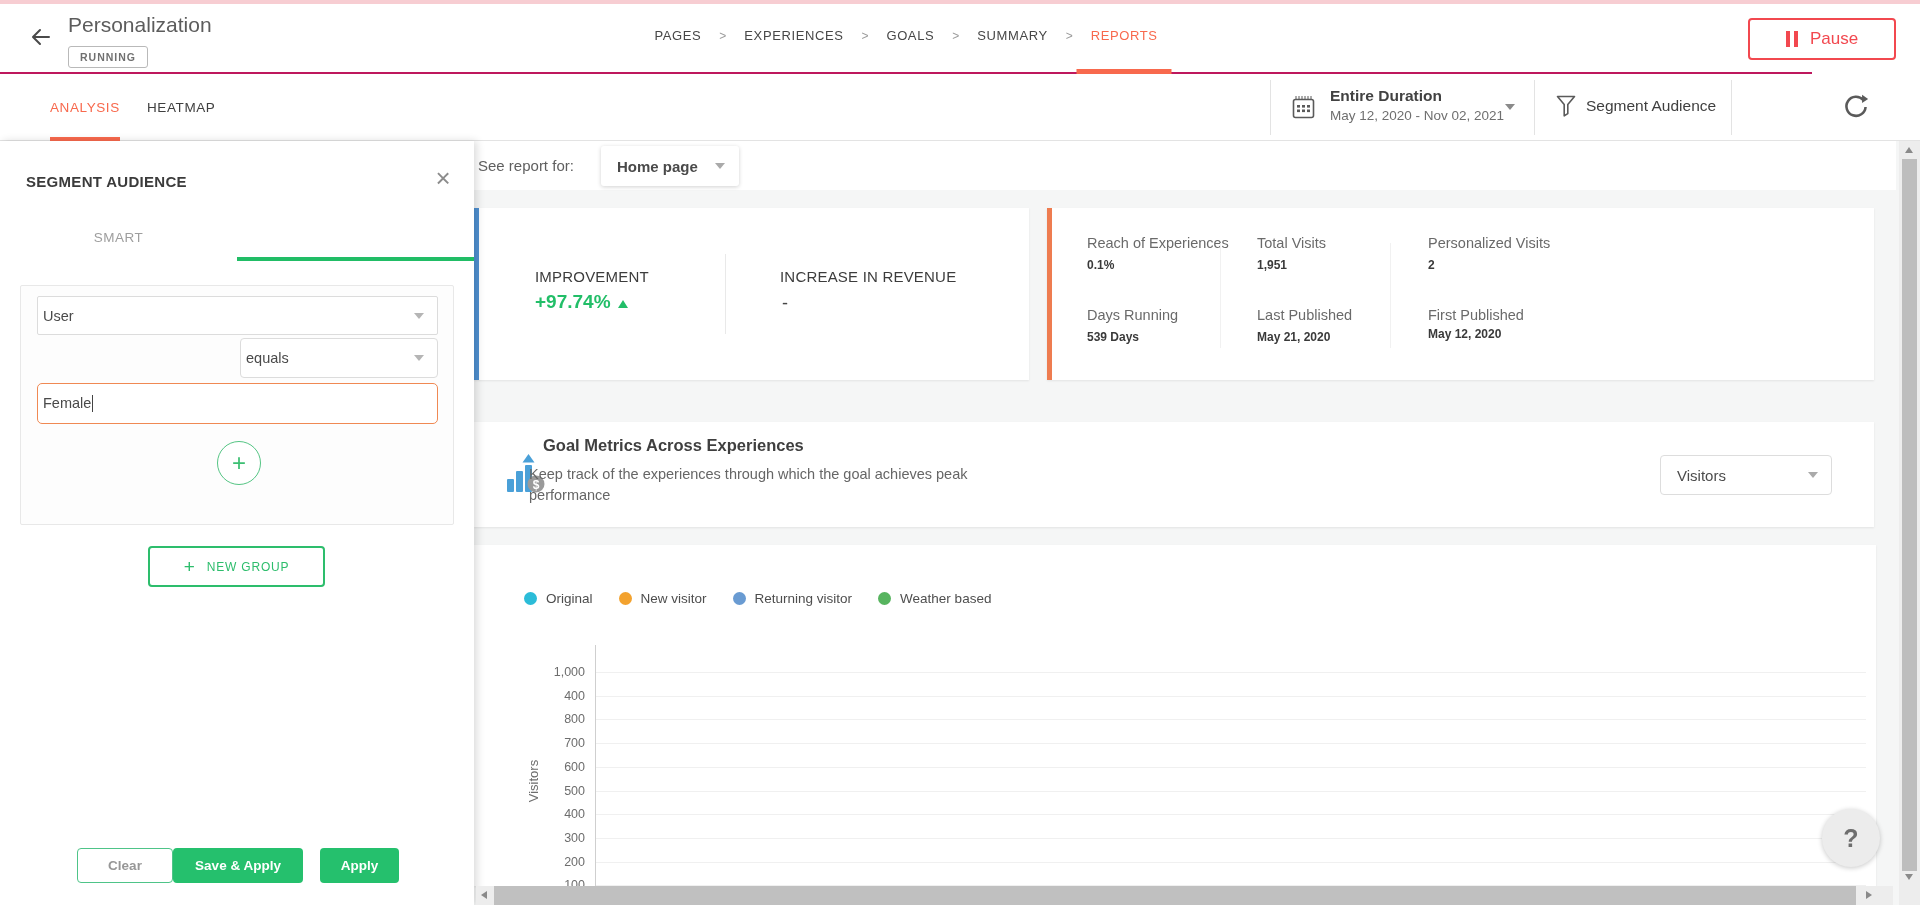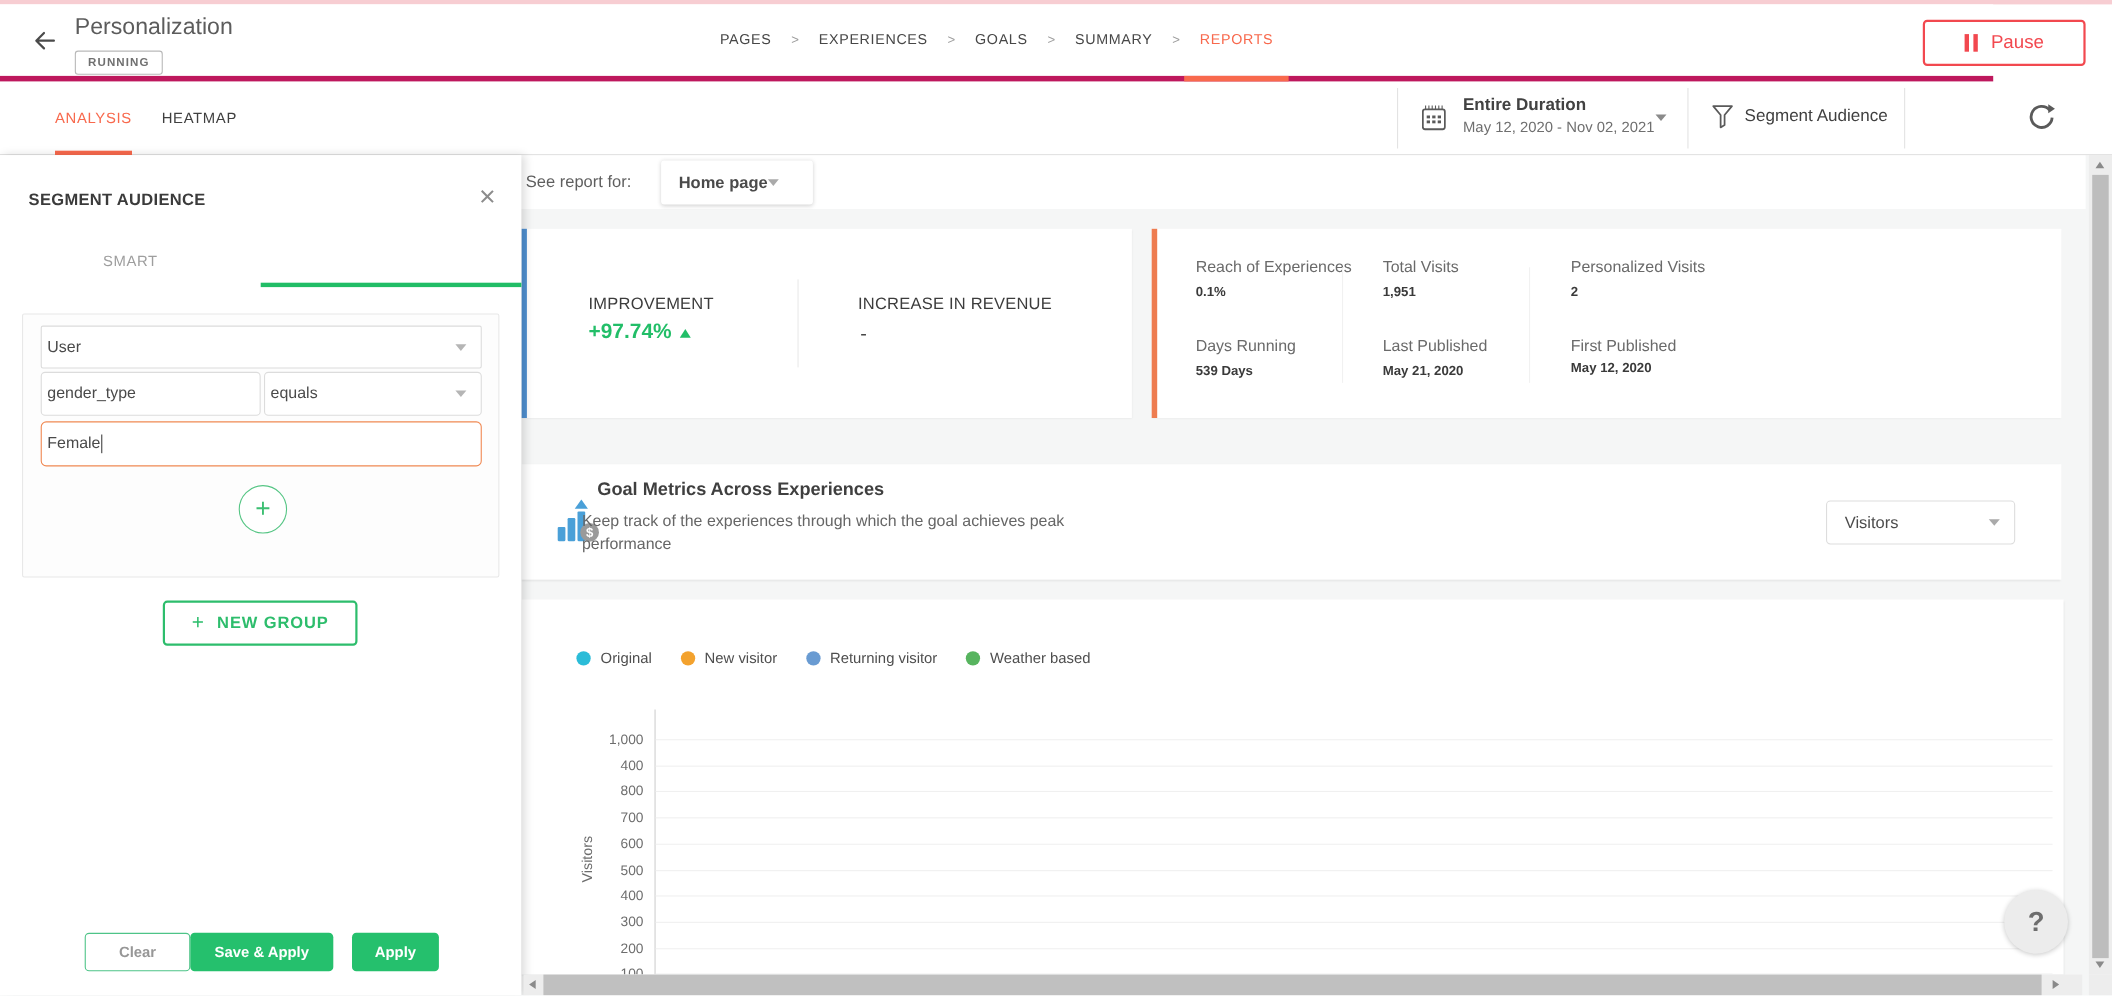--- a/index.html
+++ b/index.html
@@ -5,21 +5,21 @@
   * { margin:0; padding:0; box-sizing:border-box; }
   html,body { width:1920px; height:905px; overflow:hidden; }
   body { font-family:"Liberation Sans","DejaVu Sans",sans-serif; background:#fff; color:#3f3f3f; }
   #app { position:relative; width:1920px; height:905px; background:#fff; overflow:hidden; }
   .abs { position:absolute; }
 
   
   .top-strip { left:0; top:0; width:1920px; height:4px; background:#f7cdd2; }
 
   
-  .header { left:0; top:4px; width:1812px; height:70px; background:#fff; border-bottom:5px solid #be185d; z-index:15; }
+  .header { left:0; top:4px; width:1812px; height:70px; background:#fff; border-bottom:2px solid #be185d; z-index:15; }
   .back-btn { left:24px; top:18px; width:34px; height:34px; display:flex; align-items:center; justify-content:center; cursor:pointer; }
   .page-title { left:68px; top:9px; font-size:21px; color:#5c5c5c; }
   .status-badge { left:68px; top:42px; padding:4px 11px; border:1px solid #b9b9b9; border-radius:3px; font-size:10.5px; color:#707070; letter-spacing:1px; font-weight:bold; }
   .breadcrumb { left:50%; top:23px; transform:translateX(-50%); display:flex; align-items:center; gap:18px; }
   .bc-item { position:relative; font-size:13px; letter-spacing:.6px; color:#474747; line-height:18px; cursor:pointer; white-space:nowrap; }
   .bc-item.active { color:#f8694d; }
   .bc-sep { font-size:12px; color:#9b9b9b; }
   .bc-underline { position:absolute; left:-14px; right:-14px; bottom:-29px; height:5px; background:#f8694d; display:block; }
   .pause-btn { left:1748px; top:14px; width:148px; height:42px; border:2px solid #f2484f; border-radius:4px; background:#fff; display:flex; align-items:center; justify-content:center; gap:12px; cursor:pointer; }
   .pause-icon { display:flex; gap:4px; }
@@ -42,21 +42,21 @@
   .filter-icon { left:1556px; top:21px; }
   .segment-audience-label { left:1586px; top:23px; font-size:15.5px; color:#3f3f3f; cursor:pointer; }
   .refresh-btn { left:1842px; top:19px; width:30px; height:30px; cursor:pointer; }
 
   
   .main-bg { left:0; top:141px; width:1920px; height:764px; background:#f5f6f6; }
 
   
   .see-report-bar { left:0; top:141px; width:1896px; height:49px; background:#fff; }
   .see-report-label { position:absolute; left:478px; top:16px; font-size:15px; color:#5f5f5f; }
-  .page-selector { position:absolute; left:601px; top:5px; width:138px; height:40px; background:#fff; border-radius:3px; box-shadow:0 1px 4px rgba(0,0,0,.18); display:flex; align-items:center; padding:0 14px 0 16px; cursor:pointer; }
+  .page-selector { position:absolute; left:601px; top:5px; width:138px; height:40px; background:#fff; border-radius:3px; box-shadow:0 1px 4px rgba(0,0,0,.18); display:flex; align-items:center; padding:0 14px 0 16px; justify-content:space-between; cursor:pointer; }
   .page-selector-value { font-size:15px; font-weight:bold; color:#4a4a4a; }
   .sel-caret { border-top-color:#aaa; }
 
   
   .card { background:#fff; box-shadow:0 1px 2px rgba(0,0,0,.08); }
   .card-improvement { left:474px; top:208px; width:555px; height:172px; border-left:5px solid #4f90d1; }
   .metric-label { position:absolute; font-size:15px; color:#3c3c3c; letter-spacing:.2px; }
   .improvement-value { position:absolute; left:56px; top:83px; font-size:19px; font-weight:bold; color:#22be68; }
   .up-triangle { display:inline-block; width:0; height:0; border-left:5px solid transparent; border-right:5px solid transparent; border-bottom:8px solid #22be68; margin-left:7px; }
   .v-div { position:absolute; width:1px; background:#e9e9e9; }
@@ -96,21 +96,21 @@
   .field { position:absolute; background:#fff; display:flex; align-items:center; justify-content:space-between; padding:0 13px 0 5px; font-size:14.5px; color:#4a4a4a; }
   .fld-entity { left:16px; top:10px; width:401px; height:39px; border:1px solid #dcdcdc; border-radius:2px; cursor:pointer; }
   .fld-attr { left:16px; top:52px; width:200px; height:40px; border:1px solid #dcdcdc; border-radius:4px; }
   .fld-op { left:219px; top:52px; width:198px; height:40px; border:1px solid #dcdcdc; border-radius:4px; cursor:pointer; }
   .fld-value { left:16px; top:97px; width:401px; height:41px; border:1.5px solid #f08953; border-radius:5px; }
   .text-cursor { display:inline-block; width:1px; height:17px; background:#444; margin-left:1px; vertical-align:middle; }
   .fld-caret { border-top-color:#b5b5b5; }
   .plus-btn { position:absolute; left:196px; top:155px; width:44px; height:44px; border:1.5px solid #55c584; border-radius:50%; background:#fff; display:flex; align-items:center; justify-content:center; font-size:24px; color:#3cbf72; cursor:pointer; }
   .new-group-btn { position:absolute; left:148px; top:405px; width:177px; height:41px; border:2px solid #2dbd6c; border-radius:4px; background:#fff; color:#2dbd6c; display:flex; align-items:center; justify-content:center; gap:12px; cursor:pointer; }
   .ng-plus { font-size:19px; }
-  .ng-label { font-size:15px; font-weight:bold; letter-spacing:.8px; }
+  .ng-label { font-size:12px; font-weight:normal; letter-spacing:.8px; }
   .sp-footer-btn { position:absolute; top:707px; height:35px; border-radius:4px; display:flex; align-items:center; justify-content:center; font-size:13.5px; font-weight:bold; cursor:pointer; }
   .btn-clear { left:77px; width:96px; background:#fff; border:1.5px solid #4ec488; color:#979797; }
   .btn-save-apply { left:173px; width:130px; background:#25c06d; color:#fff; }
   .btn-apply { left:320px; width:79px; background:#25c06d; color:#fff; }
 
   
   .help-btn { left:1822px; top:809px; width:58px; height:58px; border-radius:50%; background:#ececec; box-shadow:0 1px 5px rgba(0,0,0,.22); display:flex; align-items:center; justify-content:center; font-size:25px; font-weight:bold; color:#6e6e6e; z-index:30; cursor:pointer; }
 
   
   .h-scrollbar { left:476px; top:886px; width:1417px; height:19px; background:#ededed; z-index:40; }
@@ -311,23 +311,20 @@
     <div class="sp-tab sp-tab-smart">
         <span>SMART</span>
       </div>
     <span class="sp-tab-underline"></span>
 
     <div class="group-box">
       <div class="field fld-entity">
         <span>User</span>
         <span class="caret fld-caret"></span>
       </div>
-      <div class="field fld-attr">
-        <span>gender_type</span>
-      </div>
       <div class="field fld-op">
         <span>equals</span>
         <span class="caret fld-caret"></span>
       </div>
       <div class="field fld-value">
         <span><span>Female</span><span class="text-cursor"></span></span>
       </div>
       <div class="plus-btn">
           <span>+</span>
         </div>

